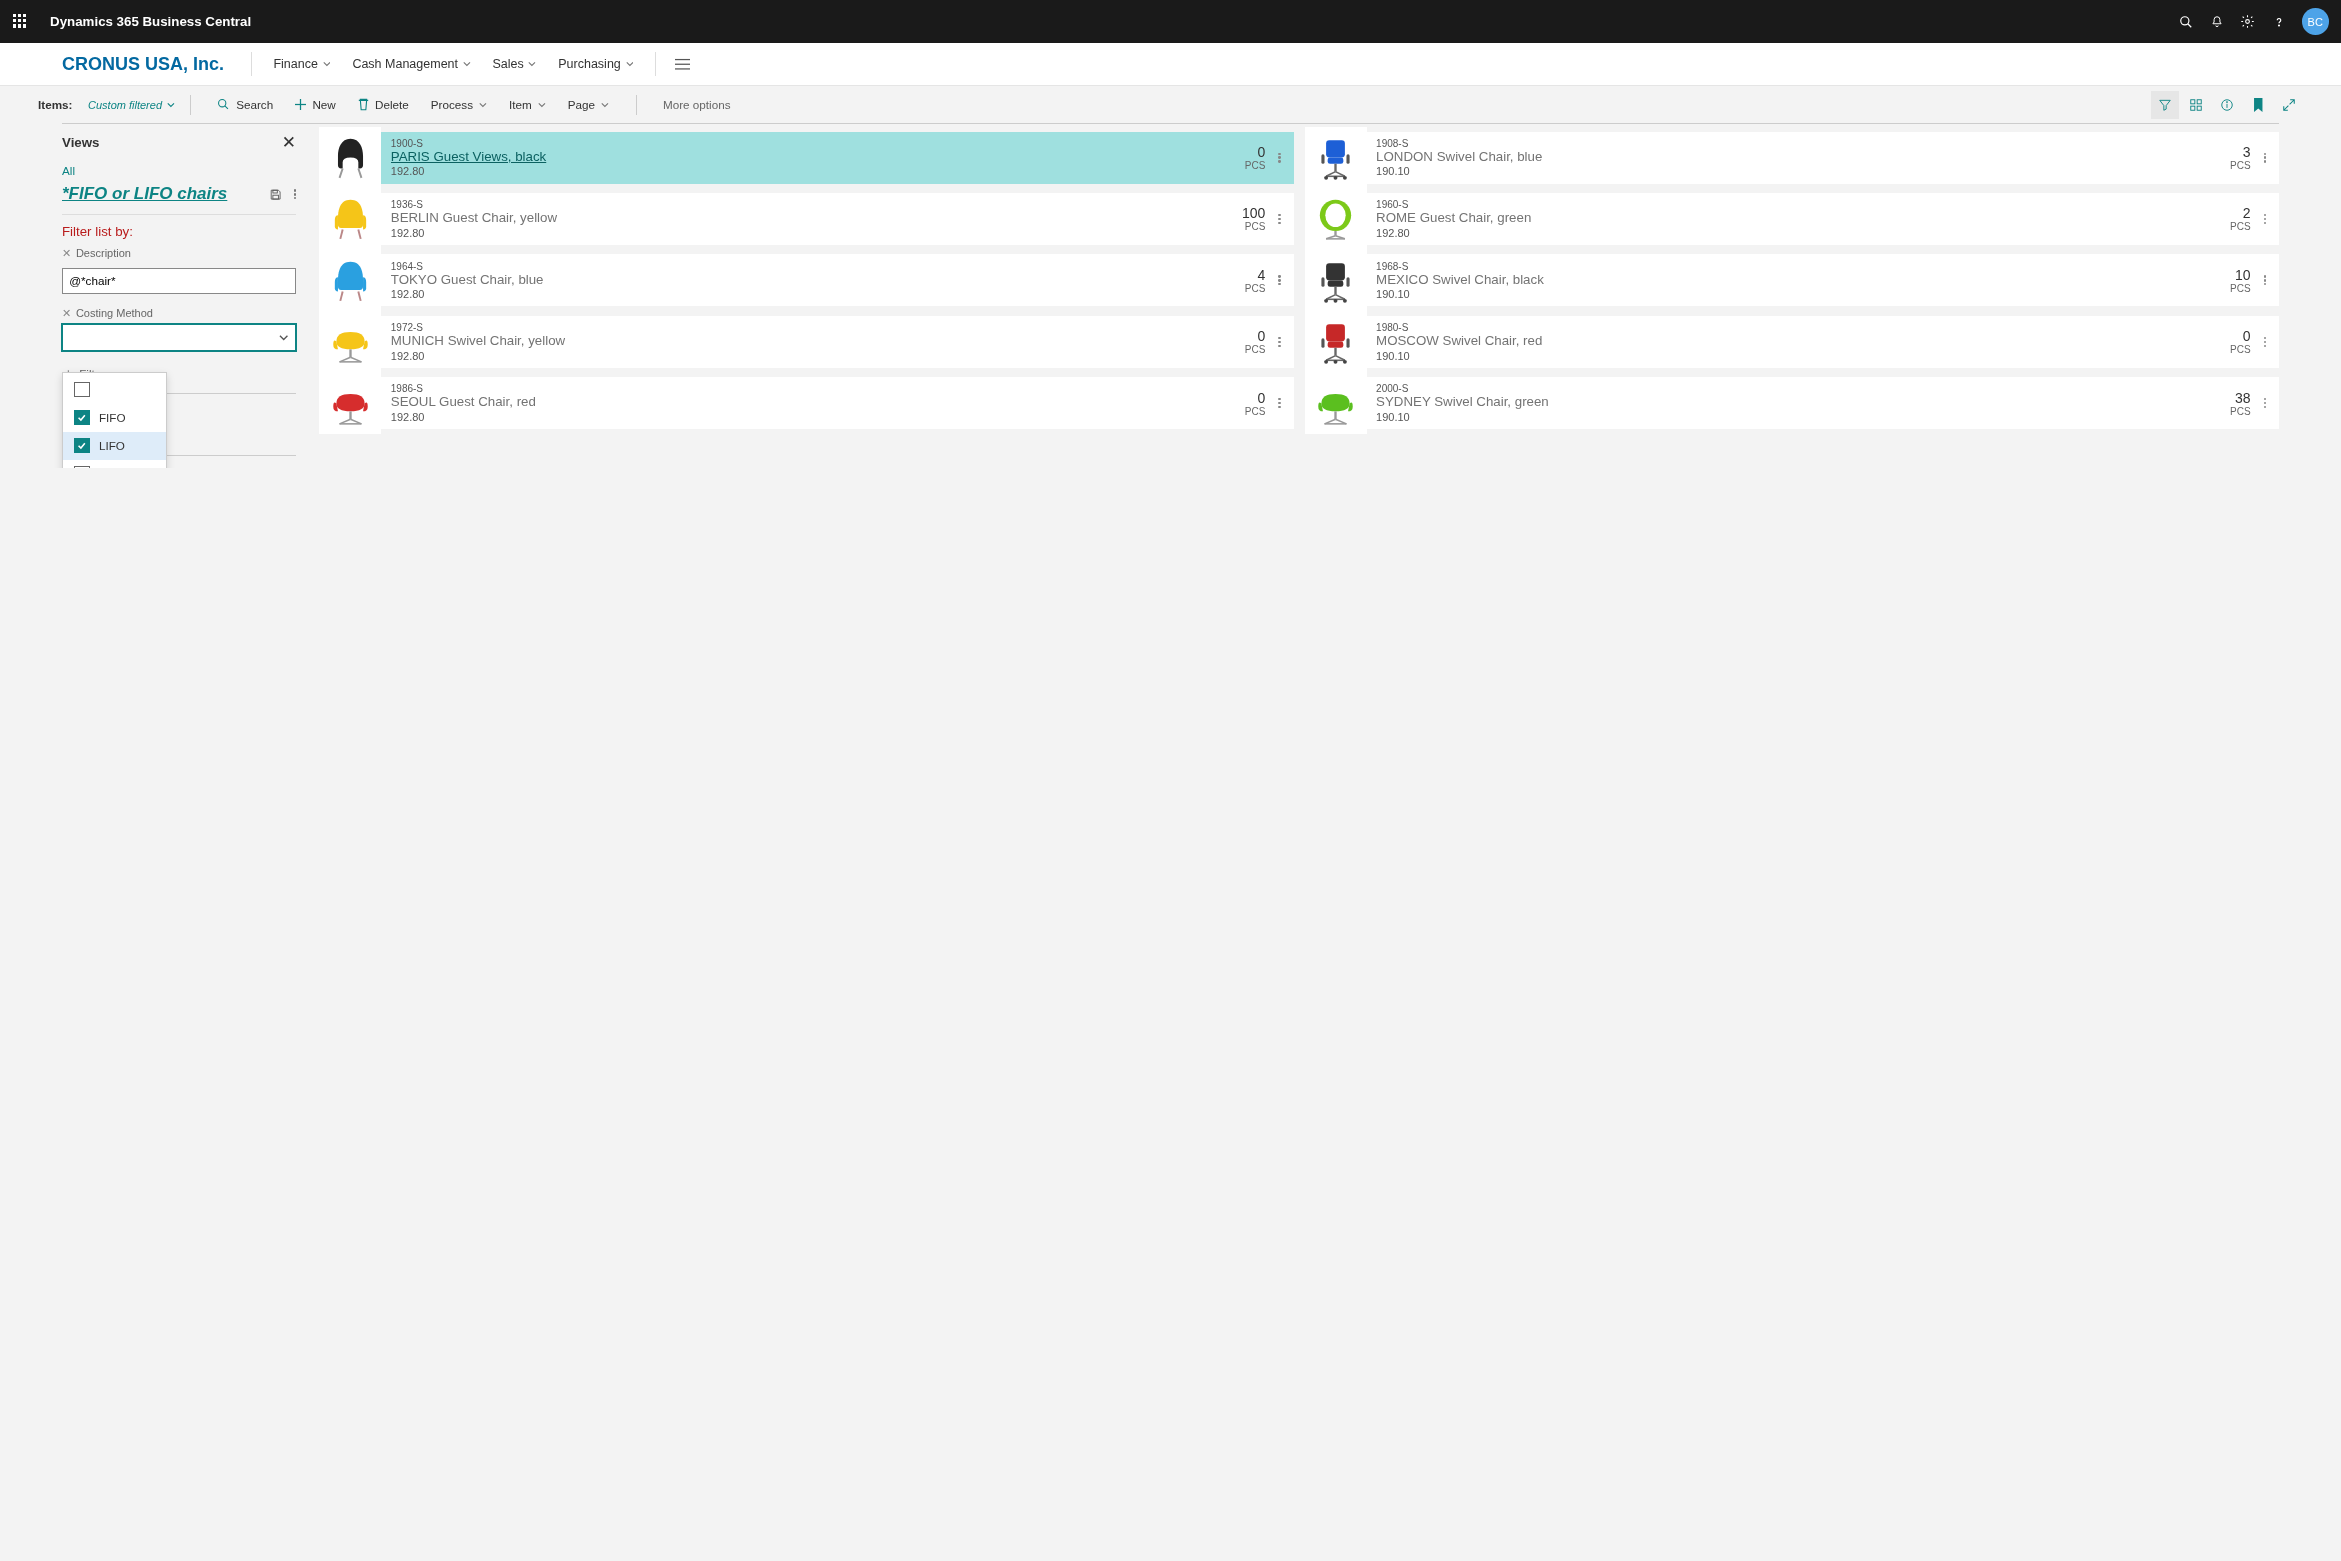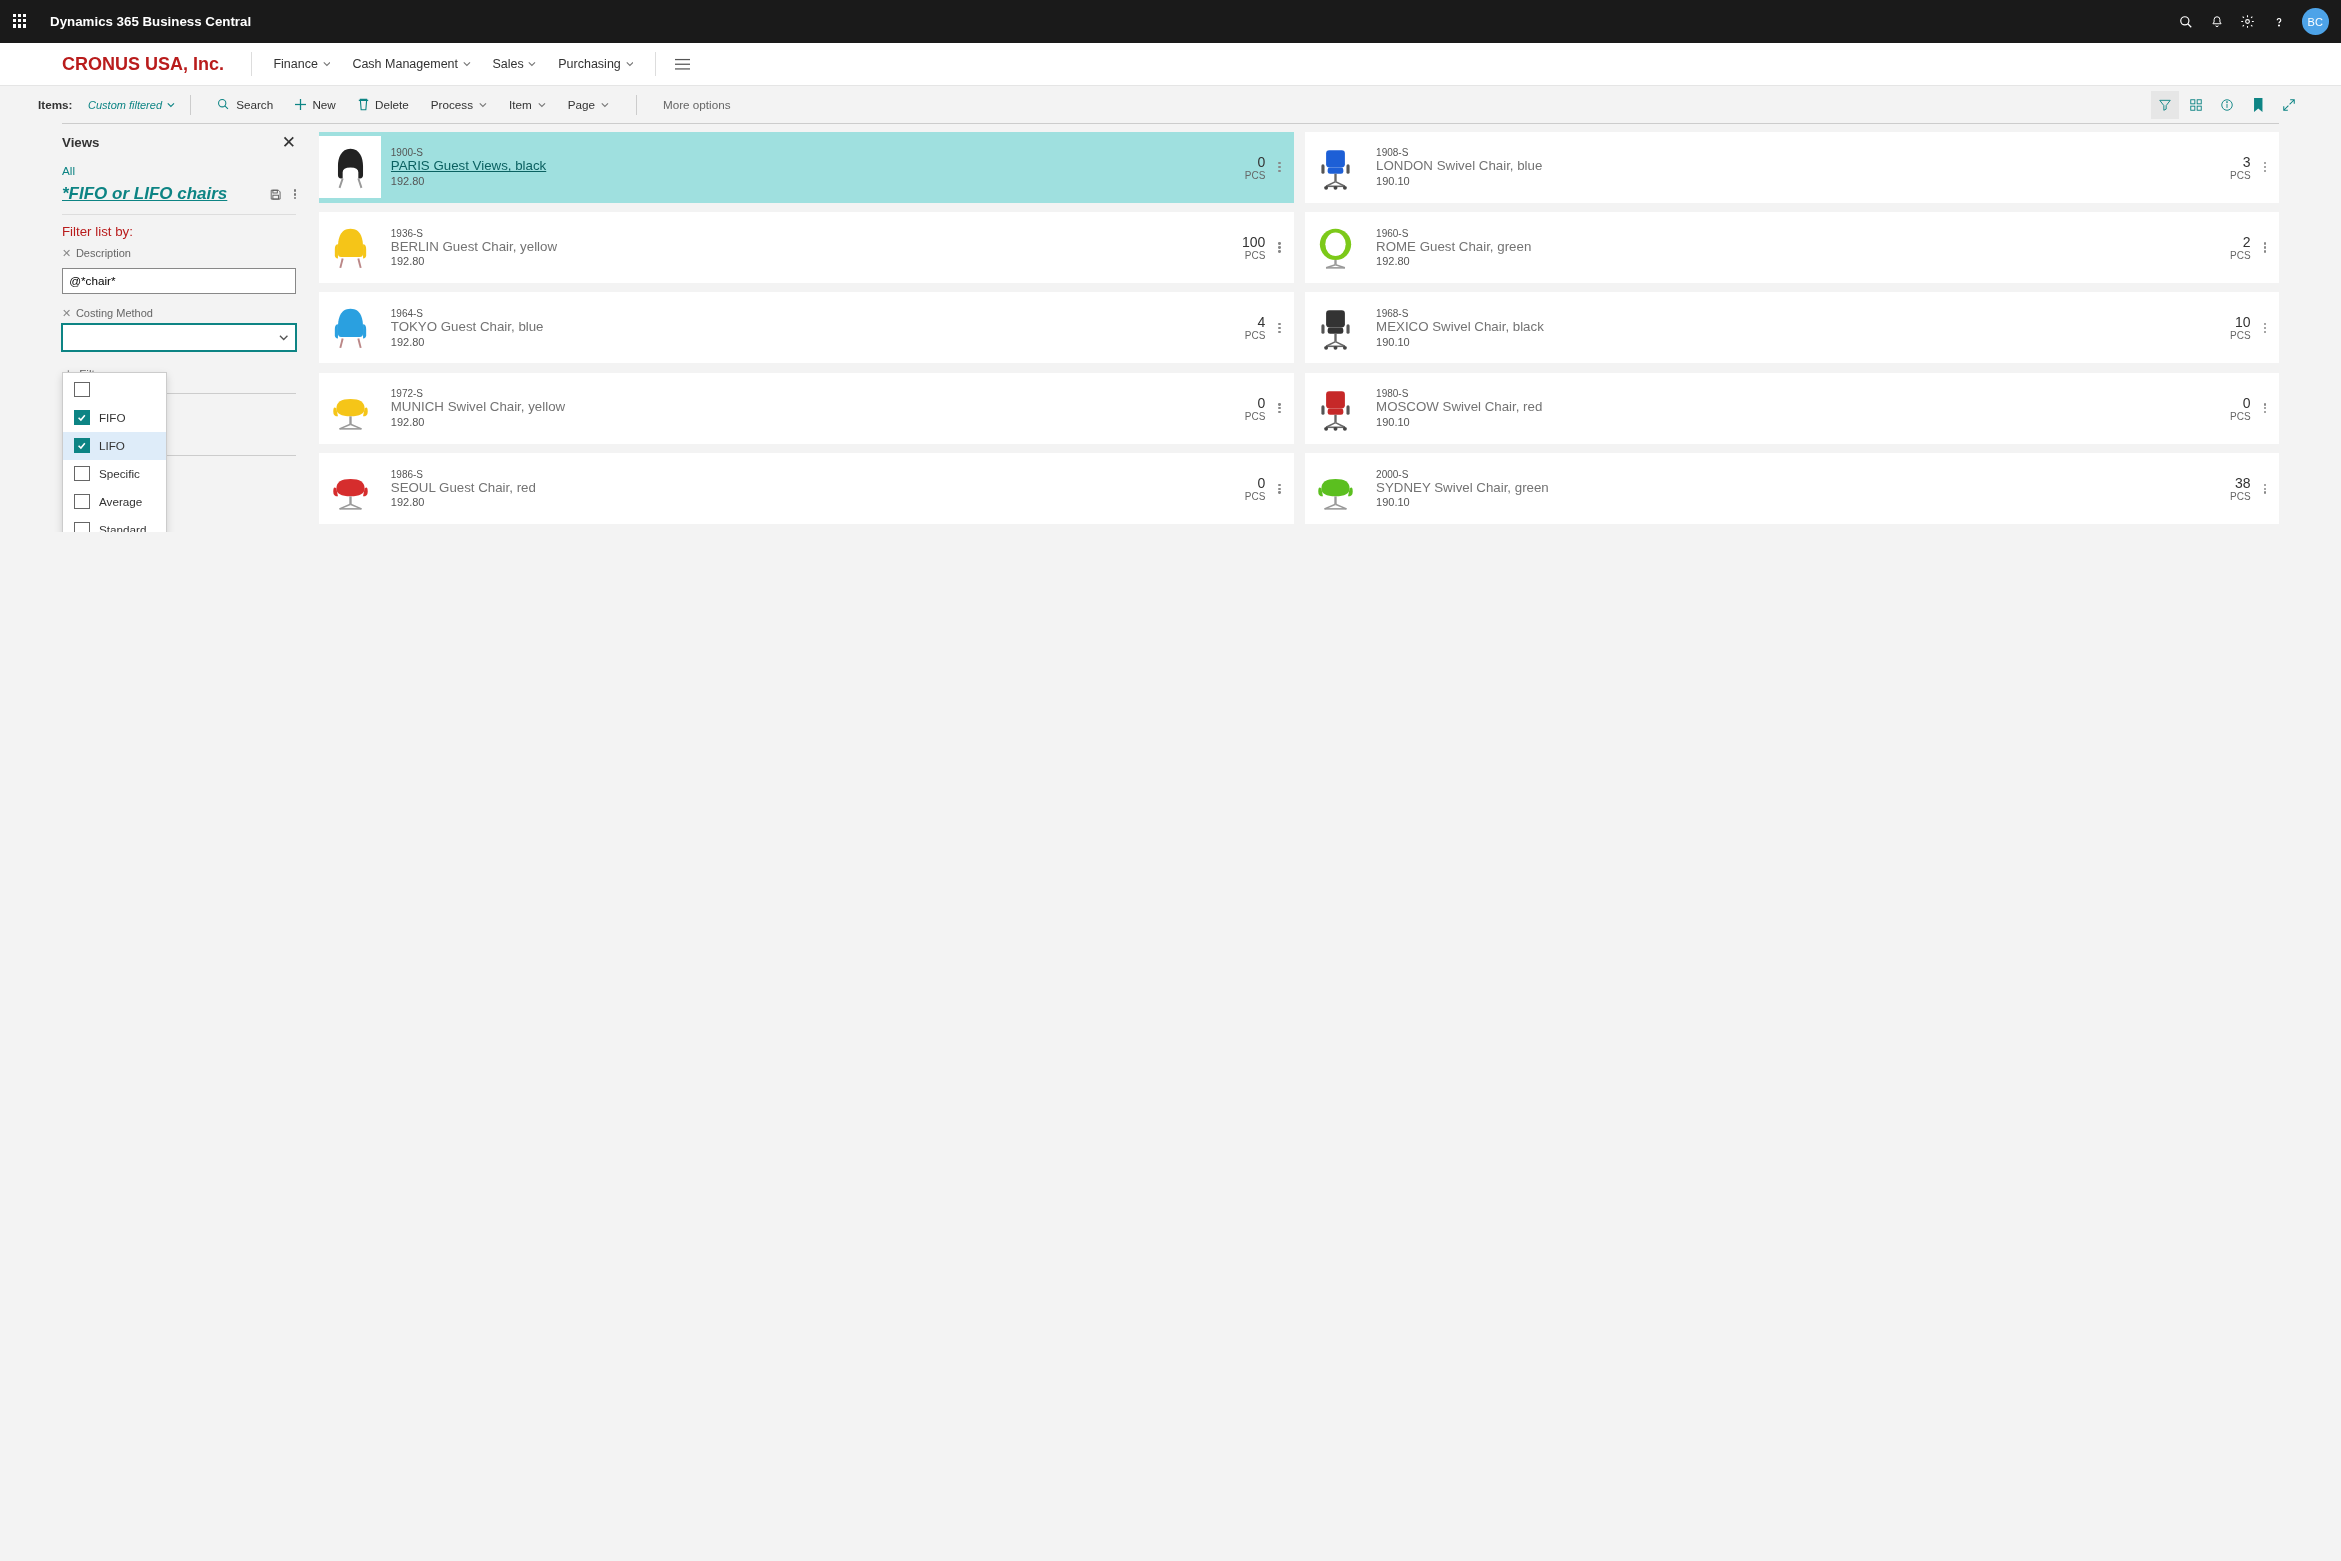--- a/index.html
+++ b/index.html
@@ -9,21 +9,21 @@
   .topbar { background: #1a1a1a; color: #fff; height: 43px; display: flex; align-items: center; padding: 0 12.5px; }
   .topbar .waffle { width: 15.6px; height: 15.6px; display: grid; grid-template-columns: repeat(3,3.1px); grid-template-rows: repeat(3,3.1px); gap: 2.3px; margin-right: 22px; cursor: pointer; }
   .topbar .waffle span { background: #fff; width:3.1px; height:3.1px; }
   .topbar .title { font-size: 13.3px; font-weight: 600; }
   .topbar .spacer { flex: 1; }
   .topbar .icon-btn { width: 31px; height: 31px; display:flex; align-items:center; justify-content:center; cursor:pointer; color:#fff; }
   .avatar { width: 26.5px; height:26.5px; border-radius:50%; background:#4da3e8; color:#fff; display:flex; align-items:center; justify-content:center; font-size:11px; margin-left:7.8px;}
 
   
   .navbar { background:#fff; height:43px; display:flex; align-items:center; padding:0 62px; border-bottom:0.8px solid #e5e5e5;}
-  .company { font-size:18px; font-weight:600; color:#b91c1c; margin-right:15.6px; }
+  .company { font-size:18px; font-weight:600; color:#0369a1; margin-right:15.6px; }
   .vsep { width:0.8px; height:23.4px; background:#ddd; margin:0 11px; }
   .nav-item { font-size:12.5px; color:#333; margin:0 11px; cursor:pointer; display:flex; align-items:center; gap:4.7px;}
   .chev { width:7.8px; height:7.8px; }
   .burger { margin-left:7.8px; cursor:pointer; }
 
   
   .actionbar { display:flex; align-items:center; padding:0 38px; height:37px; background:#f3f3f3;}
   .actionbar .lbl { font-weight:600; margin-right:15.6px; font-size:11.7px;}
   .actionbar .custom { color:#0d8484; font-style:italic; cursor:pointer; display:flex; align-items:center; gap:4.7px;}
   .actionbar .sep { width:0.8px; height:20px; background:#ccc; margin:0 15.6px;}
@@ -55,21 +55,21 @@
 
   
   .dropdown { position:absolute; background:#fff; border:0.8px solid #ccc; box-shadow:0 3.1px 7.8px rgba(0,0,0,0.15); width:105px; z-index:10; padding:3.1px 0;}
   .dd-item { display:flex; align-items:center; gap:9.4px; padding:6.2px 11px; cursor:pointer; font-size:11.7px;}
   .dd-item.highlight { background:#deecf9; }
   .chk { width:15.6px; height:15.6px; border:1.2px solid #666; display:flex; align-items:center; justify-content:center; flex-shrink:0;}
   .chk.on { background:#0d8484; border-color:#0d8484; color:#fff;}
 
   
   .grid { flex:1; display:grid; grid-template-columns:1fr 1fr; gap:9.4px 11px; }
-  .card { background:#fff; display:flex; align-items:center; height:71px; padding:0 4.7px 0 0; position:relative;}
+  .card { background:#fff; display:flex; align-items:center; height:52px; padding:0 4.7px 0 0; position:relative;}
   .card.selected { background:#9fe0df; }
   .thumb { width:62px; height:62px; display:flex; align-items:center; justify-content:center; background:#fff;}
   .info { flex:1; padding:0 9.4px; min-width:0;}
   .sku { font-size:10px; color:#555;}
   .name { font-size:13.3px; color:#737373; cursor:pointer; white-space:nowrap; overflow:hidden; text-overflow:ellipsis;}
   .card.selected .name { text-decoration:underline; color:#0b6161;}
   .price { font-size:11px; color:#555; margin-top:1.6px;}
   .qty { text-align:right; padding-right:4.7px;}
   .qty .n { font-size:14px; color:#333;}
   .qty .u { font-size:10px; color:#666;}

